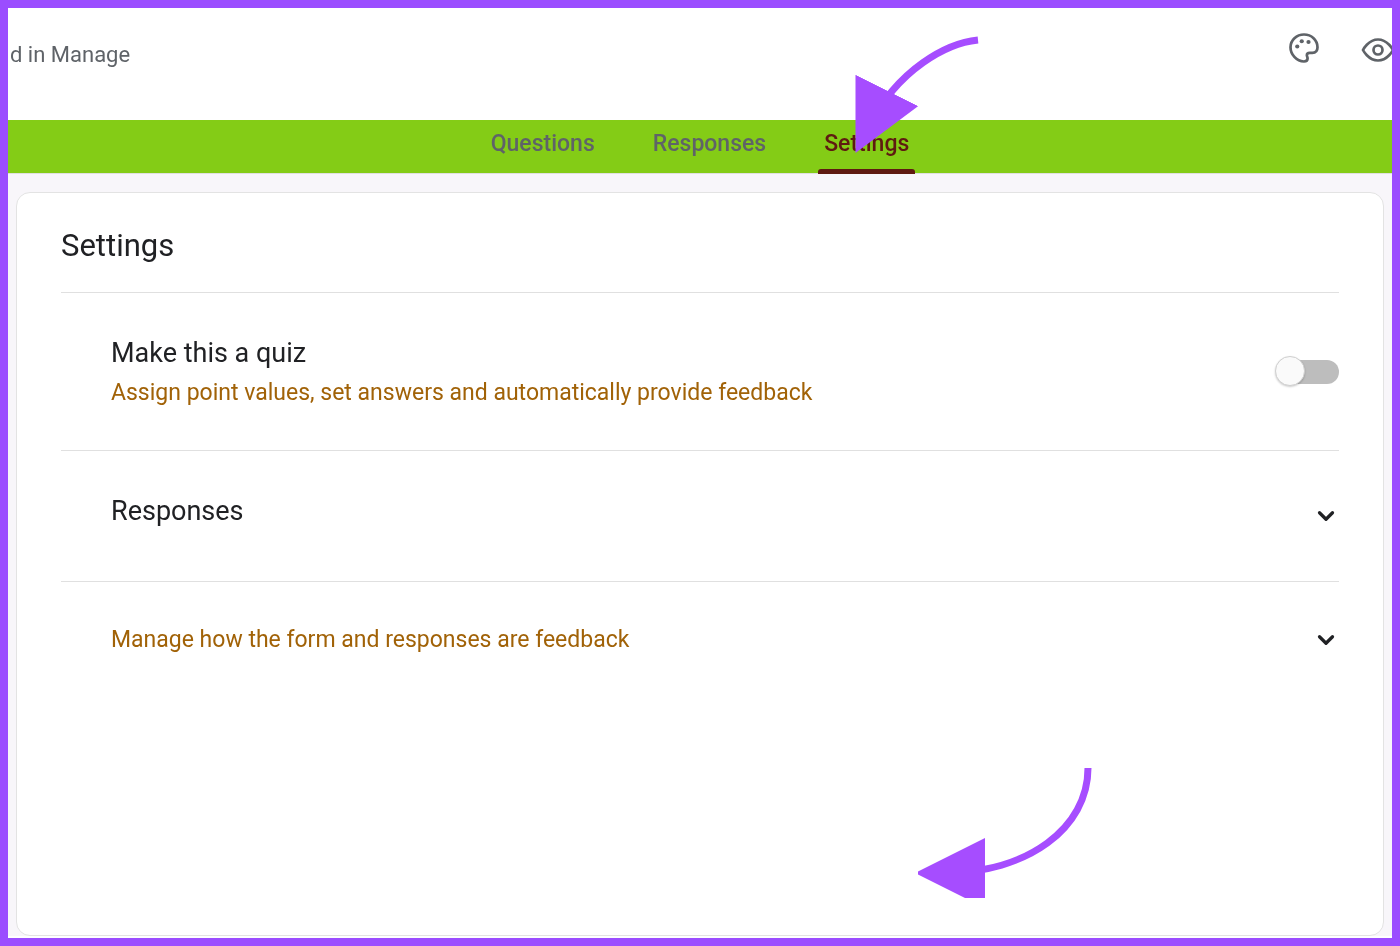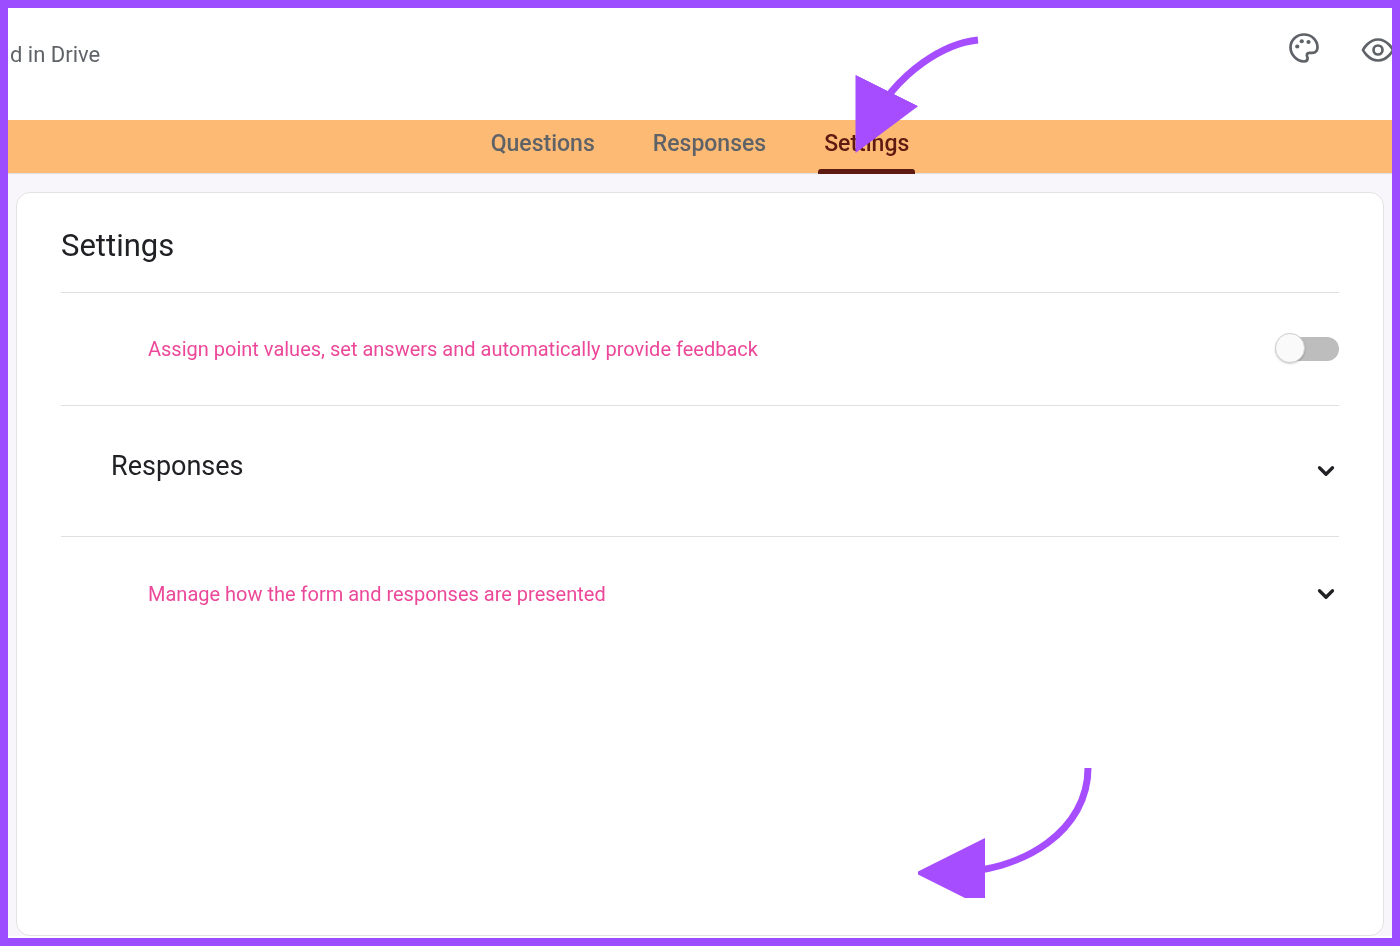--- a/index.html
+++ b/index.html
@@ -42,21 +42,21 @@
   }
 
   .tabs {
     display: flex;
     justify-content: center;
     gap: 46px;
     height: 54px;
     align-items: center;
     border-bottom: 1px solid #e0e0e0;
     margin-top: 52px;
-    background: #fdba74;
+    background: #84cc16;
   }
   .tab {
     font-size: 23px;
     color: #5f6368;
     font-weight: 500;
     padding: 10px 6px 16px 6px;
     cursor: pointer;
     position: relative;
   }
   .tab.active {
@@ -100,23 +100,22 @@
     gap: 24px;
   }
   .section-text { flex: 1; }
   .section-title {
     font-size: 27px;
     color: #202124;
     font-weight: 400;
     margin-bottom: 10px;
   }
   .section-desc {
-    font-size: 20px;
-    color: #ec4899;
-    margin-left: 37px;
+    font-size: 23px;
+    color: #a16207;
   }
   .toggle {
     width: 62px;
     height: 24px;
     background: #bdbdbd;
     border-radius: 20px;
     position: relative;
     cursor: pointer;
     flex-shrink: 0;
   }
@@ -140,21 +139,21 @@
 
   .annotation-arrow {
     position: absolute;
     pointer-events: none;
   }
 </style>
 </head>
 <body>
 
 <div class="top-strip">
-  <span class="drive-text">d in Drive</span>
+  <span class="drive-text">d in Manage</span>
 
   <span class="palette-icon">
     <svg viewBox="0 0 24 24" width="36" height="36">
       <path fill="none" stroke="#5f6368" stroke-width="1.8" d="M12 3c-5 0-9 3.8-9 8.5C3 16.1 6.9 21 12 21c1.6 0 2.4-1 2.4-2.1 0-.8-.5-1.4-.5-2.1 0-1 .8-1.6 1.9-1.6h1.7c2.2 0 3.5-1.5 3.5-3.7C21 6.7 17 3 12 3z"></path>
       <circle cx="7.5" cy="11" r="1.4" fill="#5f6368"></circle>
       <circle cx="10.5" cy="7.5" r="1.4" fill="#5f6368"></circle>
       <circle cx="15" cy="8" r="1.4" fill="#5f6368"></circle>
     </svg>
   </span>
 
@@ -172,20 +171,21 @@
   <div class="tab active">Settings</div>
 </div>
 
 <div class="page-bg">
   <div class="card">
     <div class="card-title">Settings</div>
     <div class="divider"></div>
 
     <div class="section">
       <div class="section-text">
+        <div class="section-title">Make this a quiz</div>
         <div class="section-desc">Assign point values, set answers and automatically provide feedback</div>
       </div>
       <div class="toggle">
         <div class="knob"></div>
       </div>
     </div>
     <div class="divider"></div>
 
     <div class="section">
       <div class="section-text">
@@ -194,21 +194,21 @@
       <span class="chevron">
         <svg viewBox="0 0 24 24" width="26" height="26">
           <path d="M6 9l6 6 6-6" fill="none" stroke="#202124" stroke-width="3" stroke-linecap="round" stroke-linejoin="round"></path>
         </svg>
       </span>
     </div>
     <div class="divider"></div>
 
     <div class="section">
       <div class="section-text">
-        <div class="section-desc">Manage how the form and responses are presented</div>
+        <div class="section-desc">Manage how the form and responses are feedback</div>
       </div>
       <span class="chevron">
         <svg viewBox="0 0 24 24" width="26" height="26">
           <path d="M6 9l6 6 6-6" fill="none" stroke="#202124" stroke-width="3" stroke-linecap="round" stroke-linejoin="round"></path>
         </svg>
       </span>
     </div>
   </div>
 </div>
 

